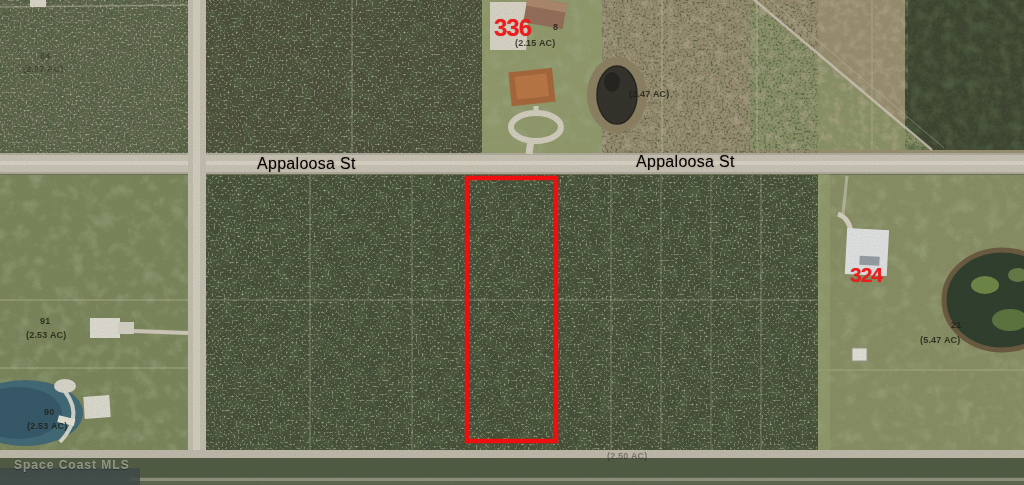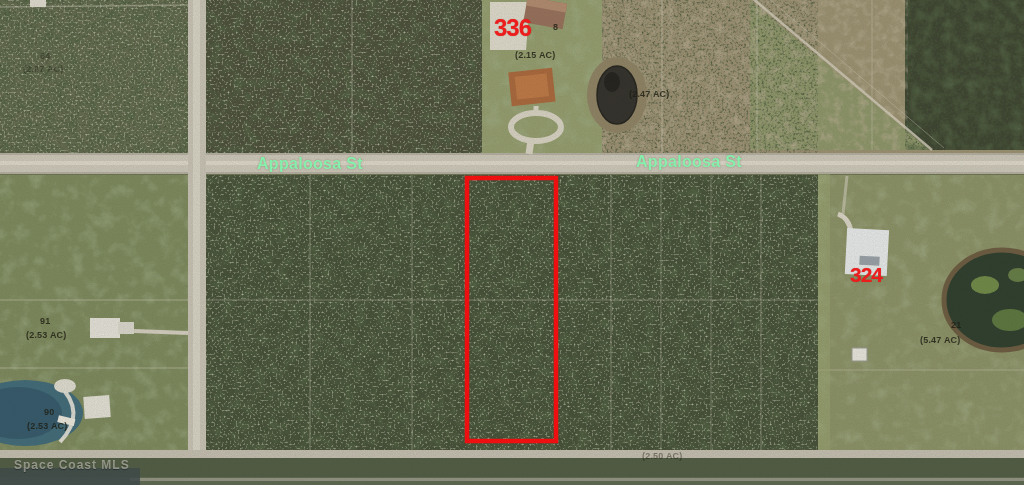--- a/index.html
+++ b/index.html
@@ -7,22 +7,22 @@
     position:relative;
     width:1024px;height:485px;
     overflow:hidden;
     font-family:"Liberation Sans", sans-serif;
     background:#6d7452;
   }
   .map-frame svg{position:absolute;left:0;top:0;display:block;}
   .labels{position:absolute;left:0;top:0;width:100%;height:100%;pointer-events:none;}
   .lbl{position:absolute;white-space:nowrap;line-height:1;}
   .lbl-street{
-    color:#86efac;
-    font-weight:bold;
+    color:#000000;
+    font-weight:normal;
     font-size:16px;
     letter-spacing:.3px;
     text-shadow:0 0 2px rgba(70,25,15,.35);
   }
   .lbl-addr{
     color:#ee1d1d;
     font-weight:bold;
     letter-spacing:-1px;
     text-shadow:0 0 1px rgba(140,10,10,.45);
   }
@@ -251,30 +251,30 @@
     <div class="lbl lbl-street" style="left:257px;top:156px;">Appaloosa St</div>
     <div class="lbl lbl-street" style="left:636px;top:154px;">Appaloosa St</div>
 
     <div class="lbl lbl-addr lbl-addr-336">336</div>
     <div class="lbl lbl-addr lbl-addr-324">324</div>
 
     <div class="lbl lbl-parcel faint" style="left:40px;top:52px;">64</div>
     <div class="lbl lbl-parcel faint" style="left:23px;top:65px;">(2.07 AC)</div>
 
     <div class="lbl lbl-parcel" style="left:553px;top:23px;">8</div>
-    <div class="lbl lbl-parcel" style="left:515px;top:39px;margin-top:12px;">(2.15 AC)</div>
+    <div class="lbl lbl-parcel" style="left:515px;top:39px;">(2.15 AC)</div>
 
     <div class="lbl lbl-parcel" style="left:629px;top:90px;">(2.47 AC)</div>
 
     <div class="lbl lbl-parcel" style="left:40px;top:317px;">91</div>
     <div class="lbl lbl-parcel" style="left:26px;top:331px;">(2.53 AC)</div>
 
     <div class="lbl lbl-parcel" style="left:44px;top:408px;">90</div>
     <div class="lbl lbl-parcel" style="left:27px;top:422px;">(2.53 AC)</div>
 
     <div class="lbl lbl-parcel" style="left:943px;top:321px;margin-left:8px;">21</div>
     <div class="lbl lbl-parcel" style="left:920px;top:336px;">(5.47 AC)</div>
 
-    <div class="lbl lbl-parcel faint" style="left:642px;top:452px;text-align:center;">(2.50 AC)</div>
+    <div class="lbl lbl-parcel faint" style="left:607px;top:452px;text-align:center;">(2.50 AC)</div>
 
     <div class="lbl lbl-watermark">Space Coast MLS</div>
   </div>
 </div>
 
 </body></html>

